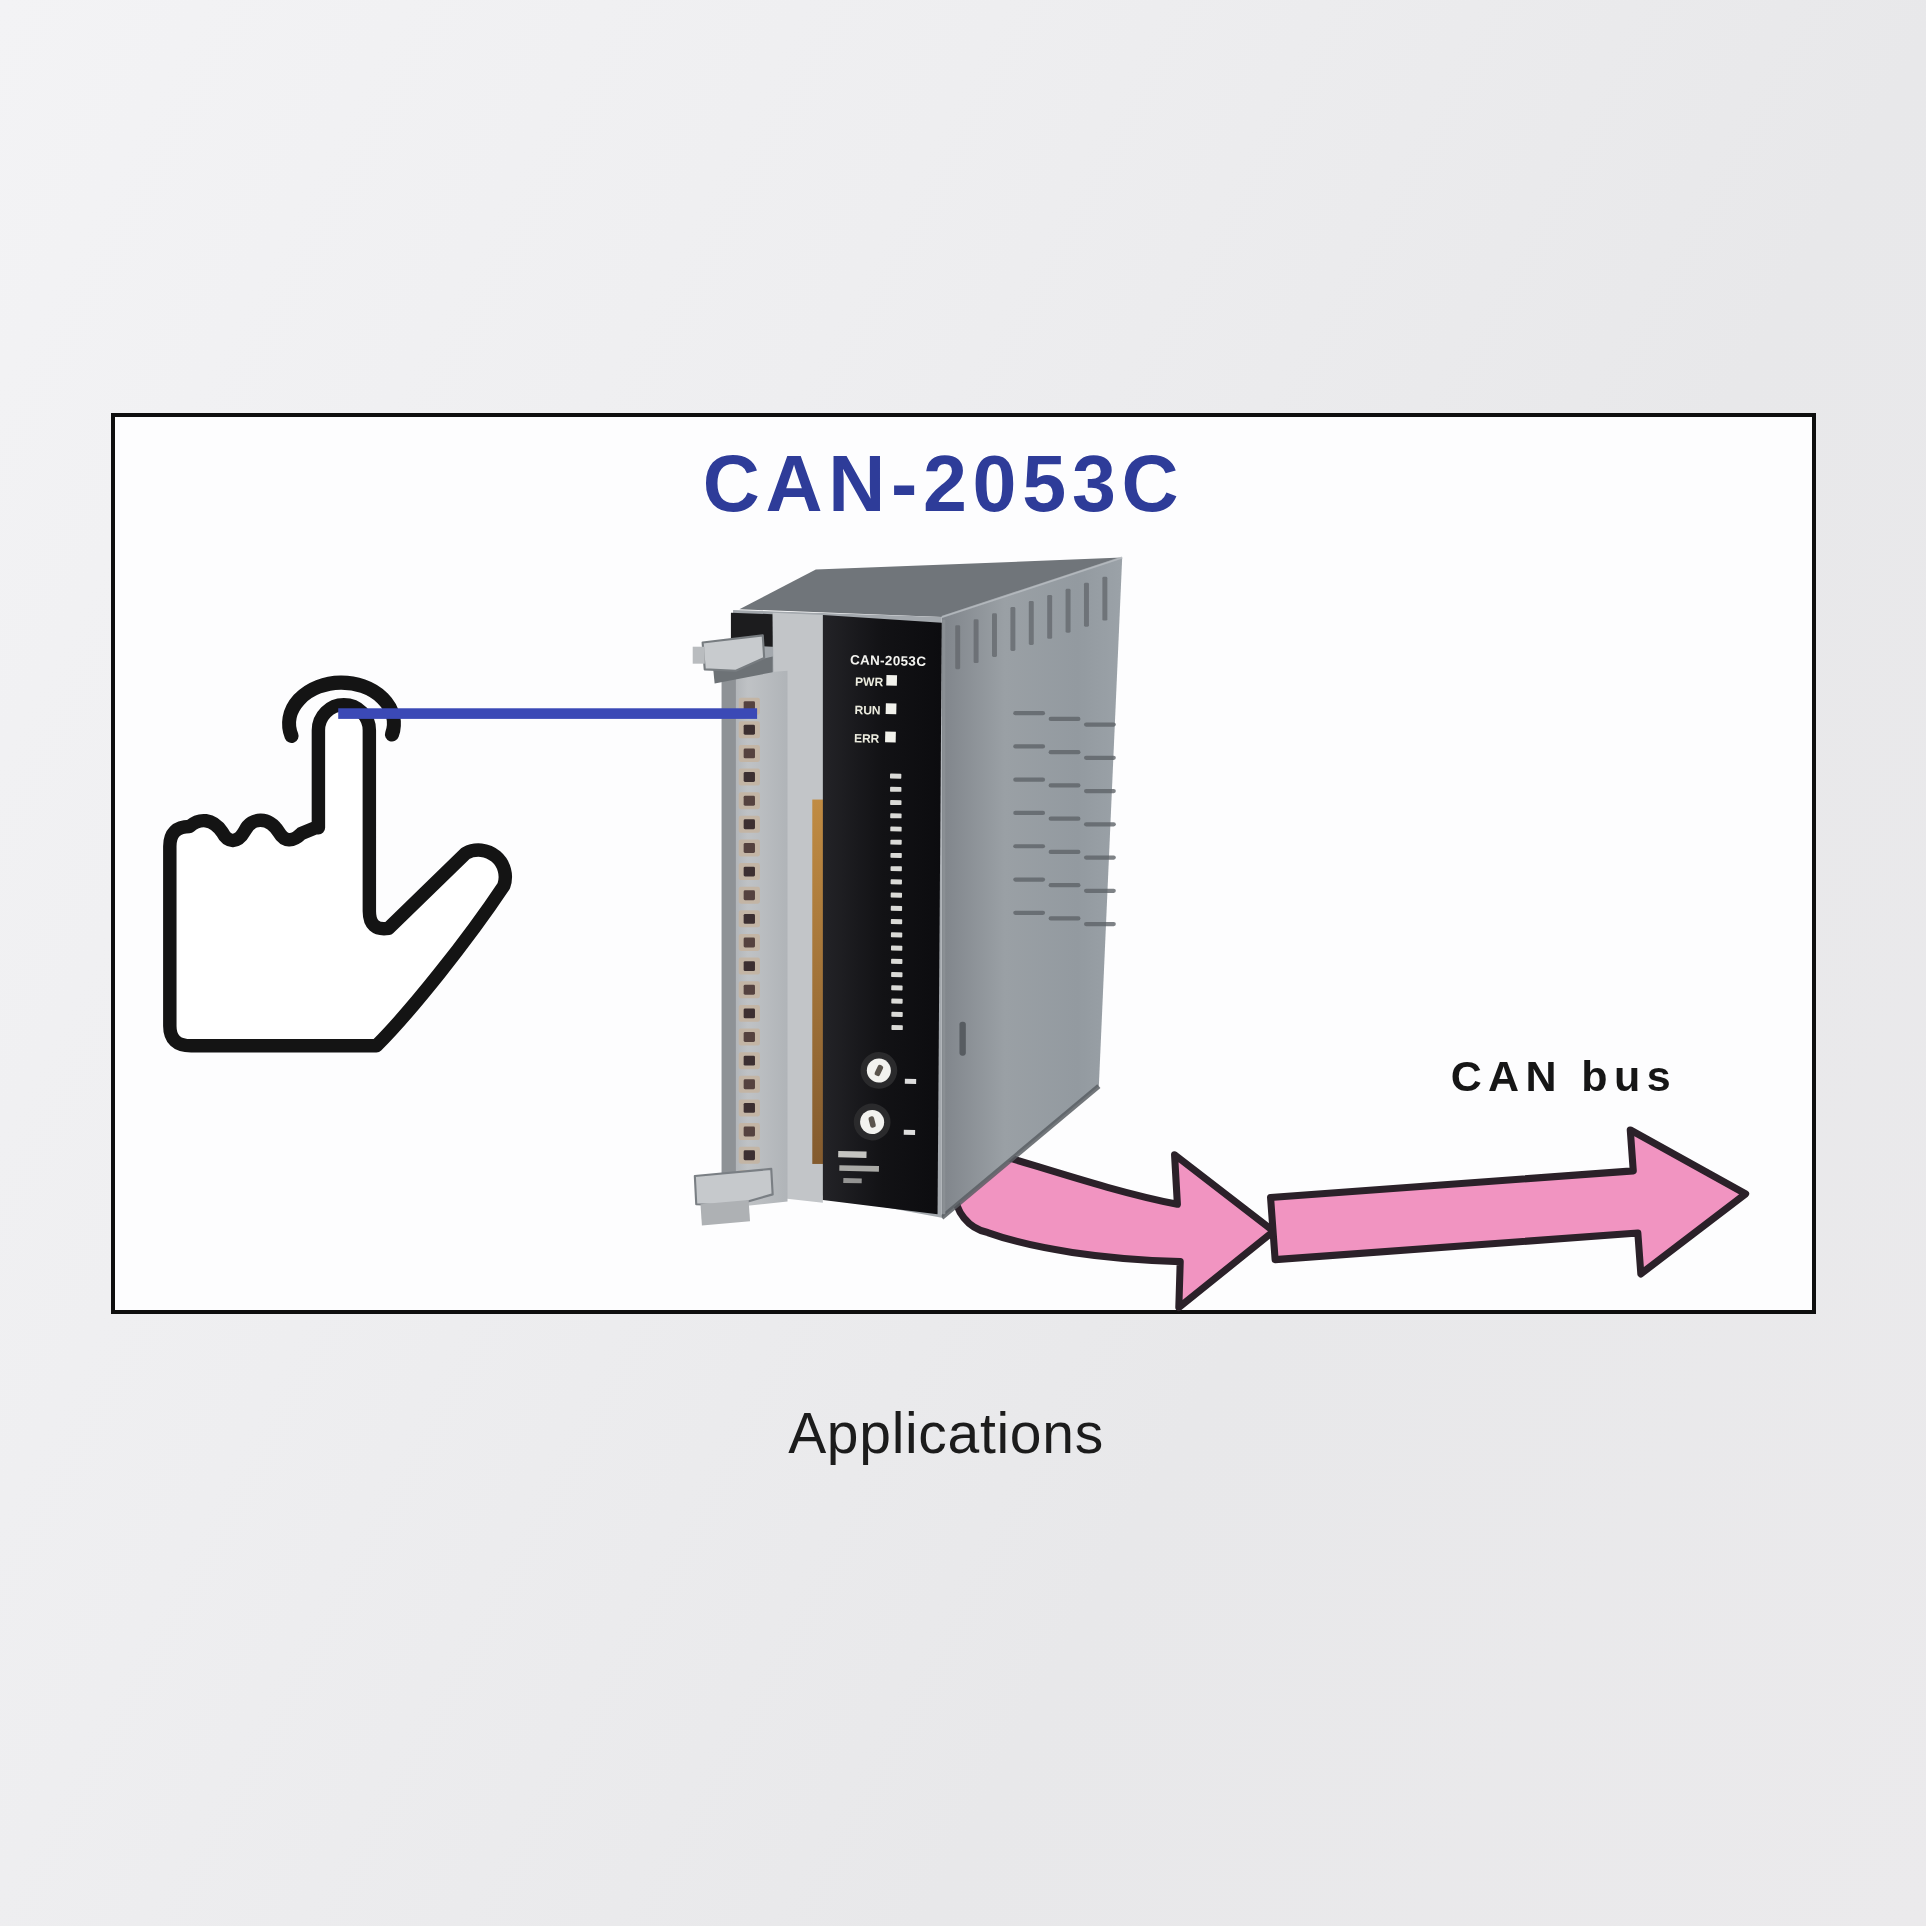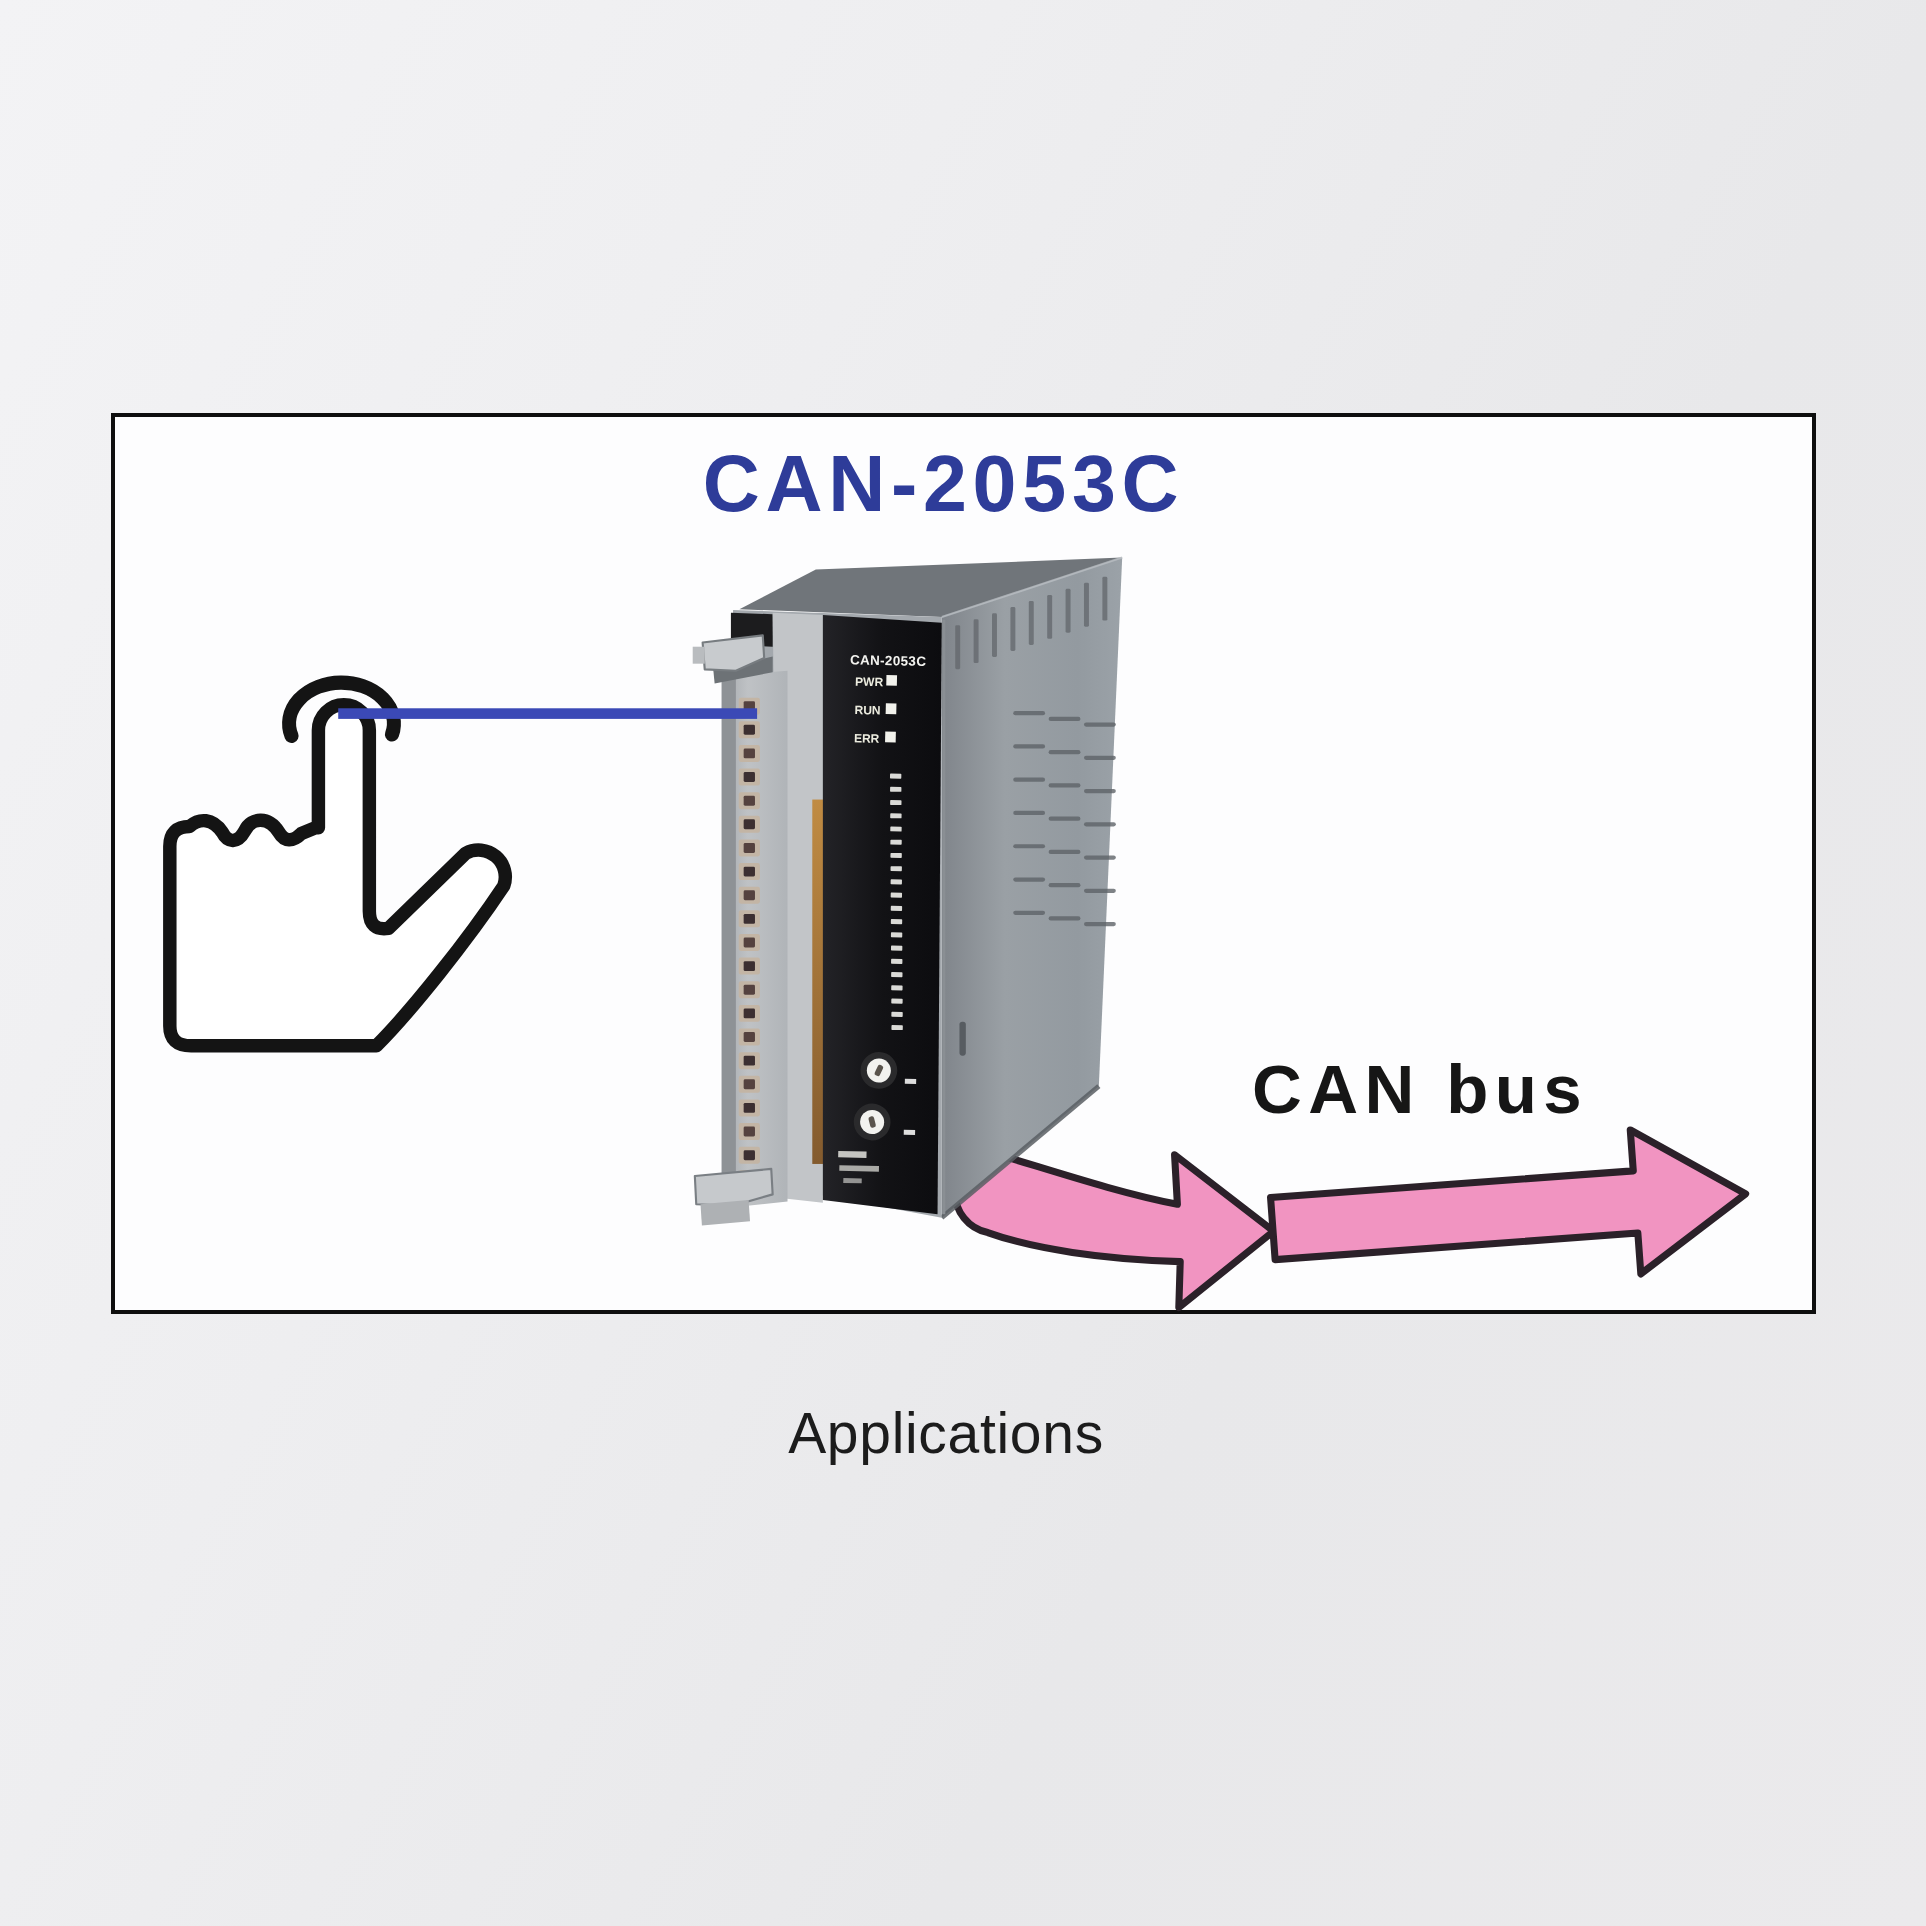--- a/index.html
+++ b/index.html
@@ -12,22 +12,22 @@
     position:absolute;left:111px;top:413px;width:1705px;height:901px;
     background:#fdfdfe;border:4.2px solid #0e0e0e;box-sizing:border-box;
   }
   .scene{position:absolute;left:0;top:0;width:1926px;height:1926px;pointer-events:none;}
   .diagram-title{
     position:absolute;left:111px;top:444px;width:1705px;text-align:center;
     transform:translateX(-20px);
     font-size:79px;font-weight:bold;letter-spacing:5.7px;color:#2e3c99;line-height:1;
   }
   .bus-label{
-    position:absolute;left:1252px;top:1055px;width:425px;text-align:left;
-    font-size:69px;font-weight:bold;letter-spacing:6.4px;color:#161616;line-height:1;
+    position:absolute;left:1252px;top:1055px;width:425px;text-align:right;
+    font-size:43px;font-weight:bold;letter-spacing:6.4px;color:#161616;line-height:1;
   }
   .caption{
     position:absolute;left:0;top:1405px;width:1926px;text-align:center;
     transform:translateX(-17px);
     font-size:57px;font-weight:400;color:#1c1c1c;line-height:1;letter-spacing:0.7px;
   }
 </style>
 </head>
 <body>
 

